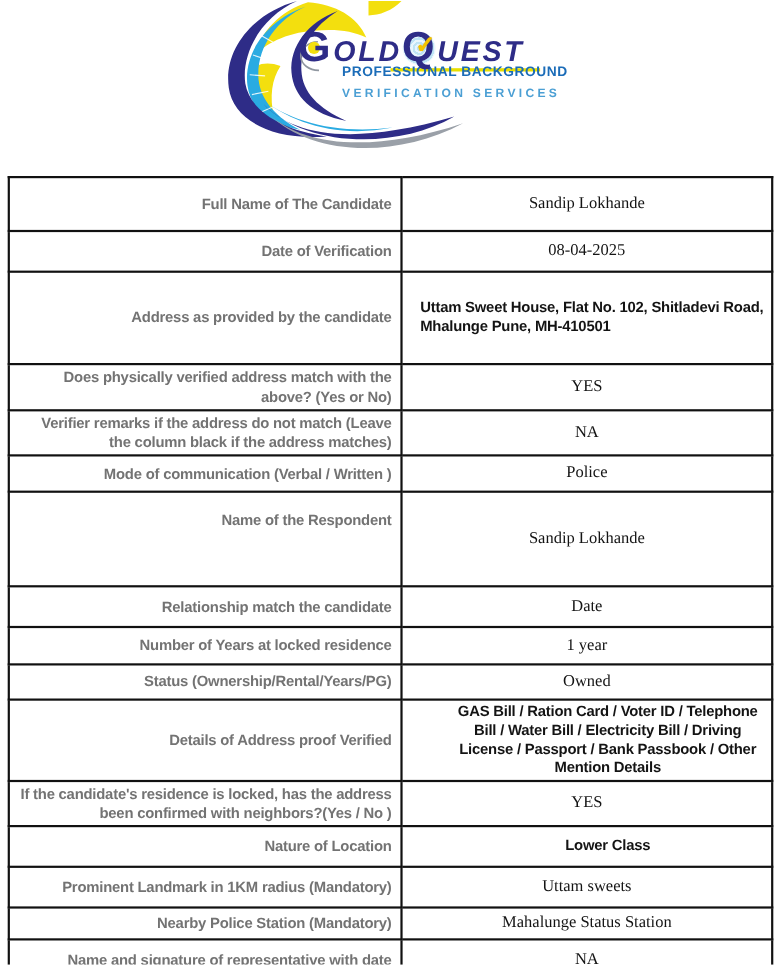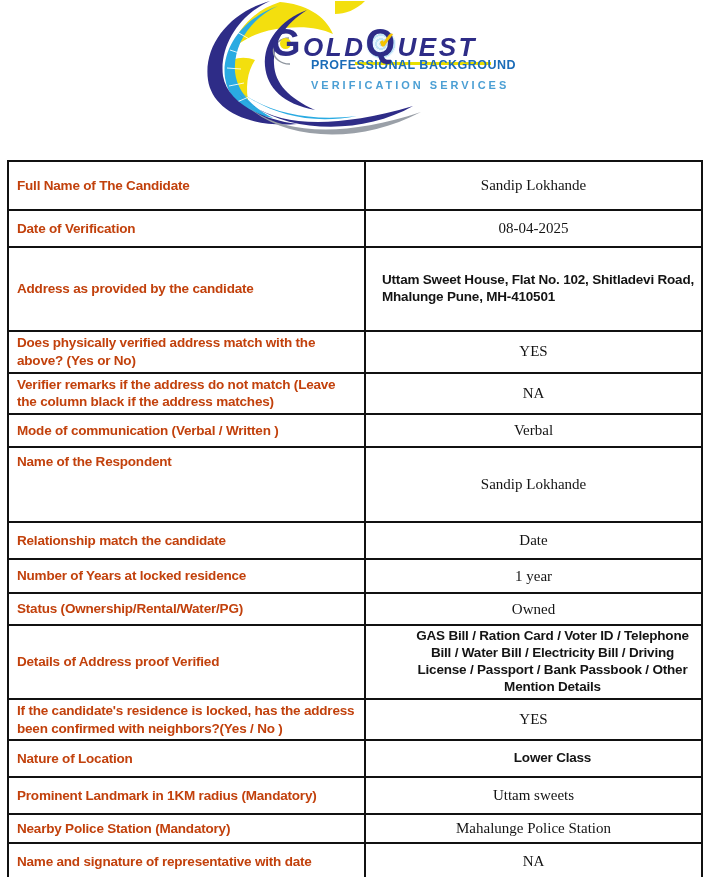--- a/index.html
+++ b/index.html
@@ -46,33 +46,34 @@
   table.form{
     position:absolute;left:7px;top:160px;width:696px;
     border-collapse:collapse;table-layout:fixed;
     border:2px solid #111;border-bottom:3px solid #111;
   }
   table.form td{
     border:2px solid #111;overflow:hidden;
   }
   td.lbl{
     width:355px;padding:2px 8px;vertical-align:middle;
-    font-size:13.5px;font-weight:bold;letter-spacing:-0.2px;color:#c2410c;line-height:1.32;
+    font-size:13.5px;font-weight:bold;letter-spacing:-0.2px;color:#737373;line-height:1.32;
     font-family:"Liberation Sans",sans-serif;
+    text-align:right;
   }
   td.val{
     text-align:center;vertical-align:middle;padding:2px 6px;color:#141414;
   }
   td.val.serif{font-family:"Liberation Serif",serif;font-size:15px;font-weight:normal;}
   td.val.sans{
     font-family:"Liberation Sans",sans-serif;font-size:13.5px;font-weight:bold;
     letter-spacing:-0.2px;line-height:1.25;padding-left:44px;
   }
   td.val.left{text-align:left;padding-left:16px;}
-  td.vtop{vertical-align:top;padding-top:5px;}
+  td.vtop{vertical-align:top;padding-top:16px;}
   
   .h0 td{height:43px}.h1 td{height:31px}.h2 td{height:78px}.h3 td{height:30px}
   .h4 td{height:32px}.h5 td{height:27px}.h6 td{height:66px}.h7 td{height:31px}
   .h8 td{height:28px}.h9 td{height:26px}.h10 td{height:48px}.h11 td{height:30px}
   .h12 td{height:31px}.h13 td{height:31px}.h14 td{height:23px}.h15 td{height:29px}
   .h16 td{height:31px}
 </style>
 </head>
 <body>
 
@@ -140,57 +141,57 @@
       <tr class="h3">
         <td class="lbl">Does physically verified address match with the above? (Yes or No)</td>
         <td class="val serif">YES</td>
       </tr>
       <tr class="h4">
         <td class="lbl">Verifier remarks if the address do not match (Leave the column black if the address matches)</td>
         <td class="val serif">NA</td>
       </tr>
       <tr class="h5">
         <td class="lbl">Mode of communication (Verbal / Written )</td>
-        <td class="val serif">Verbal</td>
+        <td class="val serif">Police</td>
       </tr>
       <tr class="h6">
         <td class="lbl vtop">Name of the Respondent</td>
         <td class="val serif">Sandip Lokhande</td>
       </tr>
       <tr class="h7">
         <td class="lbl">Relationship match the candidate</td>
         <td class="val serif">Date</td>
       </tr>
       <tr class="h8">
         <td class="lbl">Number of Years at locked residence</td>
         <td class="val serif">1 year</td>
       </tr>
       <tr class="h9">
-        <td class="lbl">Status (Ownership/Rental/Water/PG)</td>
+        <td class="lbl">Status (Ownership/Rental/Years/PG)</td>
         <td class="val serif">Owned</td>
       </tr>
       <tr class="h10">
         <td class="lbl">Details of Address proof Verified</td>
         <td class="val sans">GAS Bill / Ration Card / Voter ID / Telephone Bill / Water Bill / Electricity Bill / Driving License / Passport / Bank Passbook / Other Mention Details</td>
       </tr>
       <tr class="h11">
         <td class="lbl">If the candidate's residence is locked, has the address been confirmed with neighbors?(Yes / No )</td>
         <td class="val serif">YES</td>
       </tr>
       <tr class="h12">
         <td class="lbl">Nature of Location</td>
         <td class="val sans">Lower Class</td>
       </tr>
       <tr class="h13">
         <td class="lbl">Prominent Landmark in 1KM radius (Mandatory)</td>
         <td class="val serif">Uttam sweets</td>
       </tr>
       <tr class="h14">
         <td class="lbl">Nearby Police Station (Mandatory)</td>
-        <td class="val serif">Mahalunge Police Station</td>
+        <td class="val serif">Mahalunge Status Station</td>
       </tr>
       <tr class="h16">
         <td class="lbl">Name and signature of representative with date</td>
         <td class="val serif">NA</td>
       </tr>
 
     </tbody>
   </table>
 </div>
 

